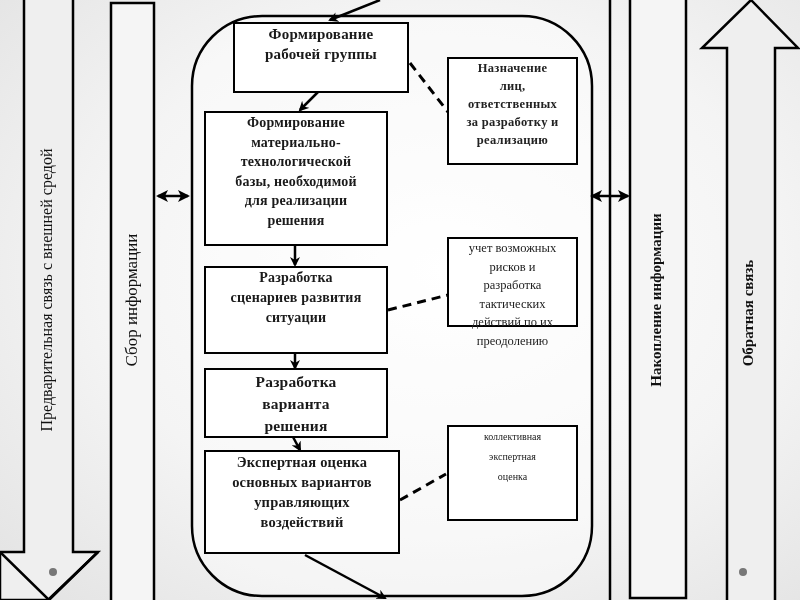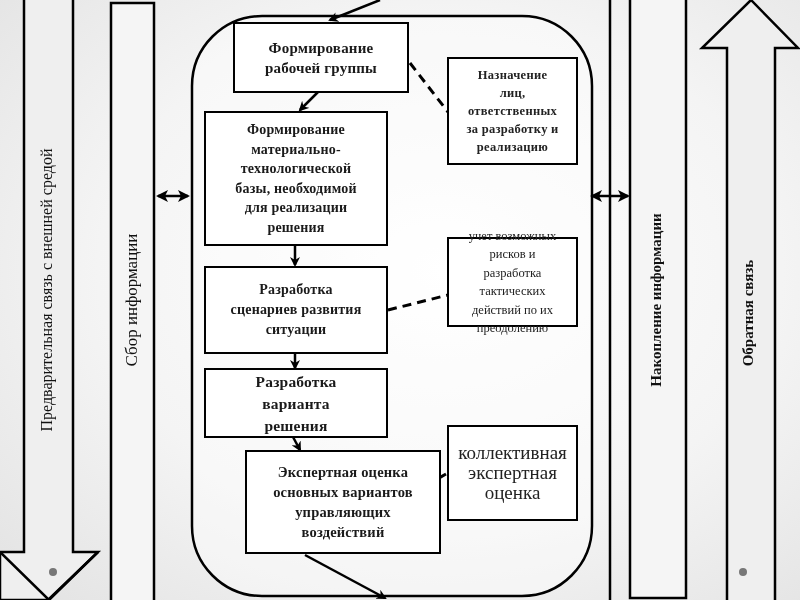--- a/index.html
+++ b/index.html
@@ -4,21 +4,21 @@
 <style>
   html, body { margin: 0; padding: 0; }
   body {
     width: 800px; height: 600px; overflow: hidden; position: relative;
     background: radial-gradient(ellipse at 55% 45%, #ffffff 0%, #f4f4f4 55%, #e2e2e2 100%);
     font-family: "Liberation Serif", "DejaVu Serif", serif;
   }
   svg.diagram { position: absolute; left: 0; top: 0; }
   .box {
     position: absolute; box-sizing: border-box; border: 2px solid #000;
-    background: #fff; display: flex; align-items: center; justify-content: center;
+    background: #fff; display: flex; align-items: flex-start; justify-content: center;
     text-align: center; color: #1a1a1a;
   }
   .box.bold { font-weight: bold; font-size: 15px; line-height: 20px; letter-spacing: 0.2px; }
   .box.note { font-size: 13px; line-height: 19px; color: #222; }
   .box span { display: block; white-space: pre-line; }
   .vlabel {
     position: absolute; white-space: nowrap; color: #111; font-size: 16px;
     transform-origin: center center; transform: rotate(-90deg);
   }
   .vlabel.bold { font-weight: bold; }
@@ -89,21 +89,21 @@
 <div class="box bold" style="left:204px; top:266px; width:184px; height:88px; font-size:14px;">
   <span>Разработка
 сценариев развития
 ситуации</span>
 </div>
 <div class="box bold" style="left:204px; top:368px; width:184px; height:70px; font-size:15.5px; line-height:22px; align-items:flex-start; padding-top:1px; overflow:hidden;">
   <span>Разработка
 варианта
 решения</span>
 </div>
-<div class="box bold" style="left:204px; top:450px; width:196px; height:104px; font-size:14.5px;margin-left:41px;">
+<div class="box bold" style="left:204px; top:450px; width:196px; height:104px; font-size:14.5px;">
   <span>Экспертная оценка
 основных вариантов
 управляющих
 воздействий</span>
 </div>
 
 <div class="box note" style="left:447px; top:57px; width:131px; height:108px; font-weight:bold; font-size:12.5px; line-height:18px; letter-spacing:0.3px;">
   <span>Назначение
 лиц,
 ответственных
@@ -111,17 +111,17 @@
 реализацию</span>
 </div>
 <div class="box note" style="left:447px; top:237px; width:131px; height:90px; font-size:12.5px; line-height:18.5px;">
   <span>учет возможных
 рисков и
 разработка
 тактических
 действий по их
 преодолению</span>
 </div>
-<div class="box note" style="left:447px; top:425px; width:131px; height:96px; font-size:19px; line-height:20px;">
+<div class="box note" style="left:447px; top:425px; width:131px; height:96px; font-size:10px; line-height:20px;">
   <span>коллективная
 экспертная
 оценка</span>
 </div>
 
 </body></html>

